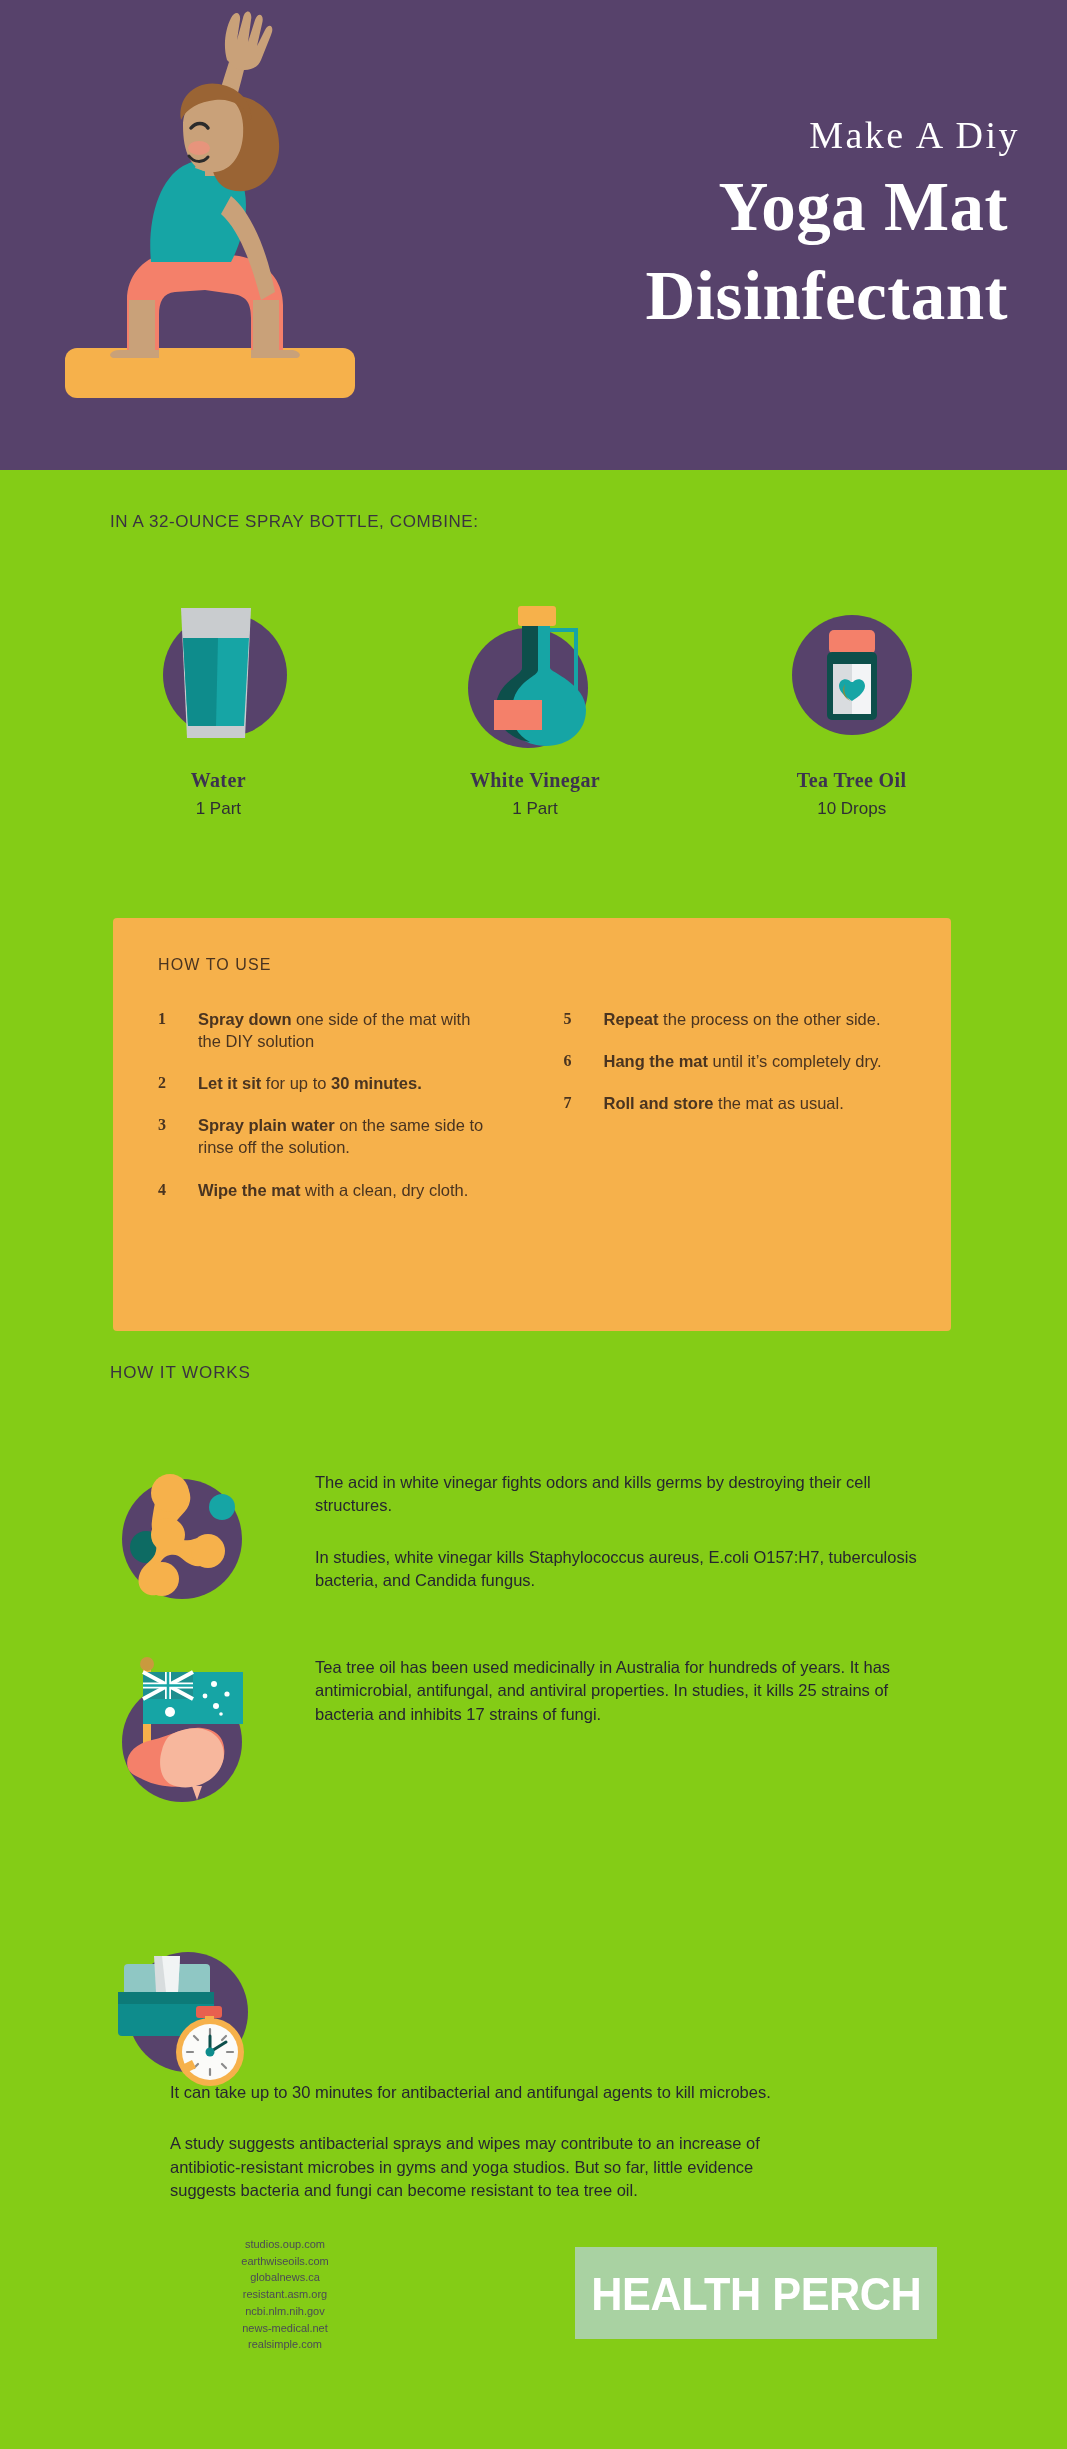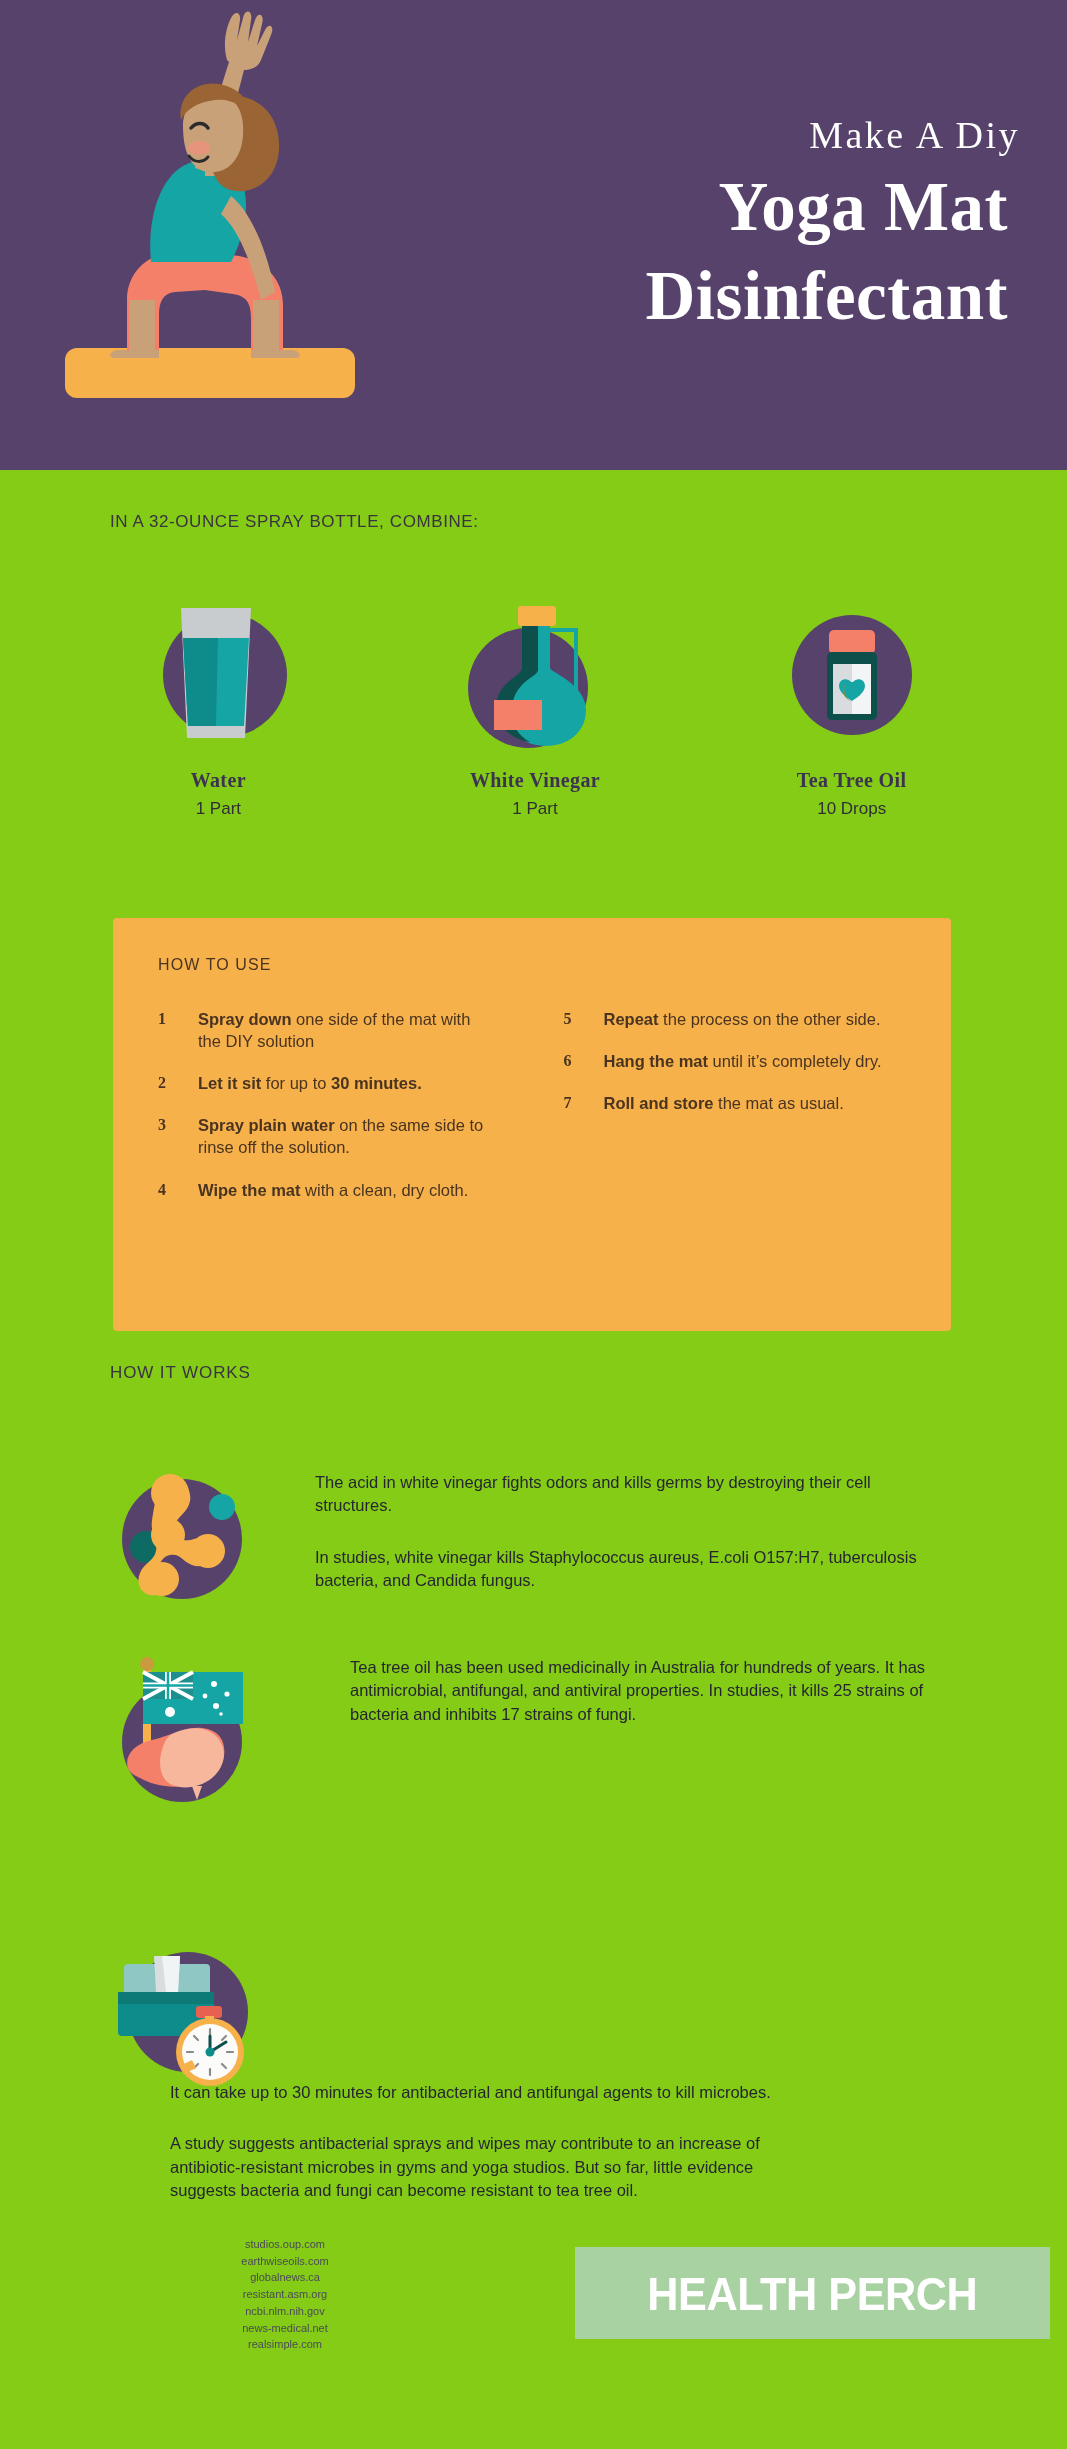--- a/index.html
+++ b/index.html
@@ -192,21 +192,21 @@
     width:250px;
     text-align:center;
     font-size:11px;
     line-height:1.52;
     color:#4b4b55;
   }
   .logo{
     position:absolute;
     left:575px;
     top:2247px;
-    width:475px;
+    width:362px;
     height:92px;
     background:#A9D2A2;
     display:flex;
     align-items:center;
     justify-content:center;
   }
   .logo-text{
     color:#ffffff;
     font-size:47px;
     font-weight:700;
@@ -373,21 +373,21 @@
         <circle cx="98" cy="86" r="17" fill="#F6B14B"></circle>
         <circle cx="52" cy="114" r="17" fill="#F6B14B"></circle>
       </svg>
     </div>
     <div class="works-text">
       <p class="works-p">The acid in white vinegar fights odors and kills germs by destroying their cell structures.</p>
       <p class="works-p">In studies, white vinegar kills Staphylococcus aureus, E.coli O157:H7, tuberculosis bacteria, and Candida fungus.</p>
     </div>
   </div>
 
-  <div class="works-row" style="top:1650px;justify-content:space-between;">
+  <div class="works-row" style="top:1650px;">
     <div class="works-art">
       <svg viewBox="0 0 165 165" width="165" height="165" xmlns="http://www.w3.org/2000/svg">
         <circle cx="72" cy="92" r="60" fill="#57426B"></circle>
 
         <rect x="33" y="18" width="8" height="80" fill="#F6B14B"></rect>
         <circle cx="37" cy="14" r="7" fill="#C99A3E"></circle>
 
         <rect x="33" y="22" width="100" height="52" fill="#16A5A5"></rect>
         <rect x="33" y="22" width="50" height="27" fill="#1E8F8F"></rect>
         <path d="M33 22 L83 49 M83 22 L33 49" stroke="#ffffff" stroke-width="4"></path>

